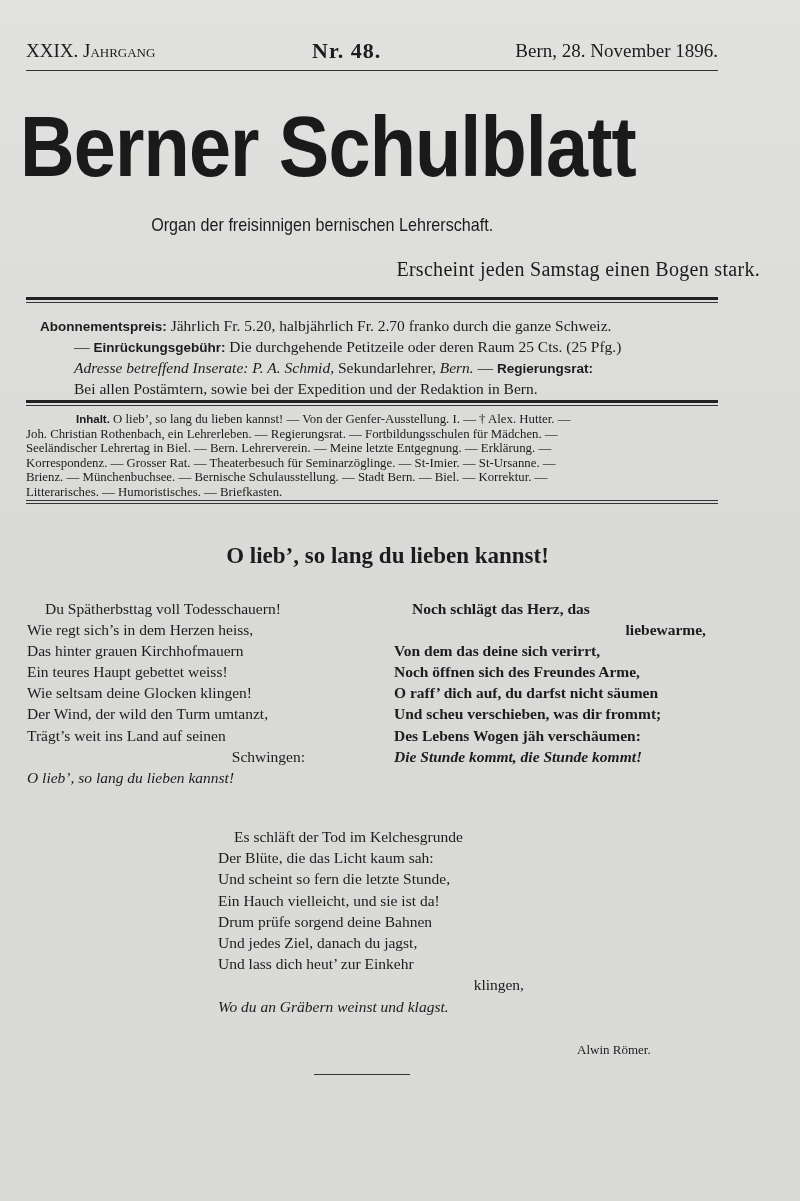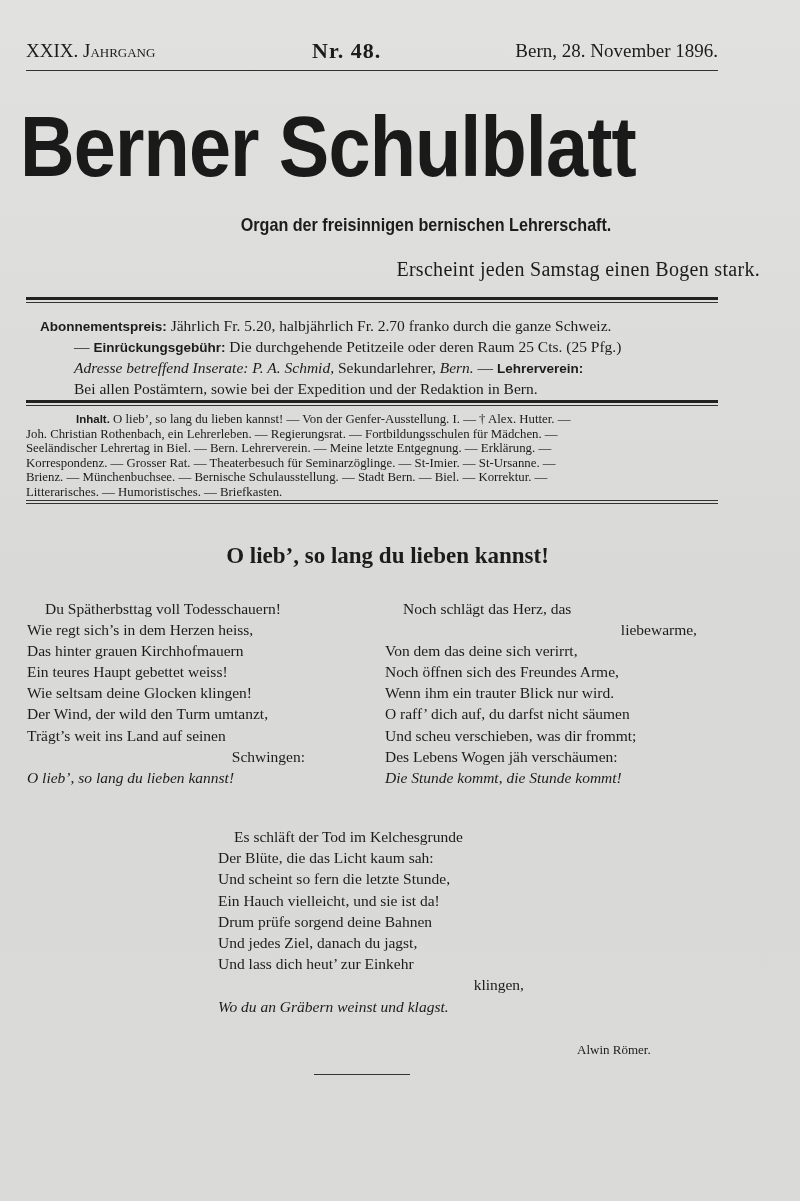--- a/index.html
+++ b/index.html
@@ -5,39 +5,39 @@
   html,body{margin:0;padding:0;}
   body{width:800px;height:1201px;background:#dcdcda;color:#1c1c1c;font-family:"Liberation Serif","DejaVu Serif",serif;position:relative;overflow:hidden;}
   .page{position:absolute;left:0;top:0;width:800px;height:1201px;background:linear-gradient(180deg,#e1e1df 0%,#d9d9d7 50%,#dadad8 100%);}
   .hdr{position:absolute;left:26px;top:38px;width:692px;height:26px;font-size:19px;}
   .hdr .left{position:absolute;left:0;top:2px;}
   .hdr .mid{position:absolute;left:286px;top:0;font-weight:bold;font-size:22px;letter-spacing:1px;}
   .hdr .right{position:absolute;right:0;top:2px;}
   .sc{font-variant:small-caps;}
   .rule1{position:absolute;left:26px;top:70px;width:692px;border-top:1px solid #333;}
   .title{position:absolute;left:20px;top:96px;width:700px;font-family:"Liberation Sans","DejaVu Sans",sans-serif;font-weight:bold;font-size:86px;line-height:100px;letter-spacing:-1px;transform:scaleX(0.88);transform-origin:left top;white-space:nowrap;color:#1a1a1a;}
-  .sub1{position:absolute;left:0;top:214px;width:644px;text-align:right;font-family:"Liberation Sans","DejaVu Sans",sans-serif;font-weight:bold;font-size:19px;}
+  .sub1{position:absolute;left:0;top:214px;width:644px;text-align:center;font-family:"Liberation Sans","DejaVu Sans",sans-serif;font-weight:normal;font-size:19px;}
   .sub1 span{display:inline-block;transform:scaleX(0.85);}
   .sub2{position:absolute;left:0;top:258px;width:800px;text-align:right;font-size:20px;letter-spacing:0.3px;padding-right:40px;box-sizing:border-box;}
   .drule{position:absolute;left:26px;width:692px;}
   .drule .a{border-top:3px solid #222;}
   .drule .b{border-top:1px solid #333;margin-top:2px;}
   .info{position:absolute;left:40px;top:316px;width:692px;font-size:15.5px;line-height:20px;}
   .info .ln{white-space:nowrap;}
   .info .ind{padding-left:34px;}
   .sans{font-family:"Liberation Sans","DejaVu Sans",sans-serif;font-weight:bold;font-size:13.5px;}
   .it{font-style:italic;}
   .inhalt{position:absolute;left:26px;top:412px;width:692px;font-size:12.8px;line-height:14.5px;}
   .inhalt .ln{white-space:nowrap;text-align:justify;}
   .inhalt .first{padding-left:50px;}
   .ptitle{position:absolute;left:0;top:543px;width:800px;text-align:center;font-weight:bold;font-size:23px;padding-right:25px;box-sizing:border-box;}
   .col{position:absolute;font-size:15.5px;line-height:21.1px;}
   .col .ln{white-space:nowrap;}
   .colL{left:27px;top:598px;width:192px;}
-  .colR{left:385px;top:598px;width:312px;}
+  .colR{left:394px;top:598px;width:312px;font-weight:bold;}
   .right-al{text-align:right;}
   .colL .right-al{width:278px;}
   .stanza3{position:absolute;left:218px;top:826px;font-size:15.5px;line-height:21.2px;}
   .stanza3 .ln{white-space:nowrap;}
   .stanza3 .right-al{width:306px;}
   .author{position:absolute;left:577px;top:1042px;font-size:13px;}
   .endrule{position:absolute;left:314px;top:1074px;width:96px;border-top:1px solid #333;}
 </style>
 </head>
 <body>
@@ -56,21 +56,21 @@
   <div class="sub2">Erscheint jeden Samstag einen Bogen stark.</div>
 
   <div class="drule" style="top:297px;">
       <div class="a"></div>
       <div class="b"></div>
     </div>
 
   <div class="info">
     <div class="ln"><span class="sans">Abonnementspreis:</span><span> Jährlich Fr. 5.20, halbjährlich Fr. 2.70 franko durch die ganze Schweiz.</span></div>
     <div class="ln ind"><span>— </span><span class="sans">Einrückungsgebühr:</span><span> Die durchgehende Petitzeile oder deren Raum 25 Cts. (25 Pfg.)</span></div>
-    <div class="ln ind"><span class="it">Adresse betreffend Inserate: P. A. Schmid,</span><span> Sekundarlehrer, </span><span class="it">Bern.</span><span> — </span><span class="sans">Lehrerverein:</span></div>
+    <div class="ln ind"><span class="it">Adresse betreffend Inserate: P. A. Schmid,</span><span> Sekundarlehrer, </span><span class="it">Bern.</span><span> — </span><span class="sans">Regierungsrat:</span></div>
     <div class="ln ind">Bei allen Postämtern, sowie bei der Expedition und der Redaktion in Bern.</div>
   </div>
 
   <div class="drule" style="top:400px;">
       <div class="a"></div>
       <div class="b"></div>
     </div>
 
   <div class="inhalt">
     <div class="ln first"><span class="sans" style="font-size:11.5px;">Inhalt.</span><span> O lieb’, so lang du lieben kannst! — Von der Genfer-Ausstellung. I. — † Alex. Hutter. —</span></div>
@@ -98,21 +98,20 @@
     <div class="ln">Trägt’s weit ins Land auf seinen</div>
     <div class="ln right-al">Schwingen:</div>
     <div class="ln it">O lieb’, so lang du lieben kannst!</div>
   </div>
 
   <div class="col colR">
     <div class="ln" style="padding-left:18px;">Noch schlägt das Herz, das</div>
     <div class="ln right-al">liebewarme,</div>
     <div class="ln">Von dem das deine sich verirrt,</div>
     <div class="ln">Noch öffnen sich des Freundes Arme,</div>
-    <div class="ln">Wenn ihm ein trauter Blick nur wird.</div>
     <div class="ln">O raff’ dich auf, du darfst nicht säumen</div>
     <div class="ln">Und scheu verschieben, was dir frommt;</div>
     <div class="ln">Des Lebens Wogen jäh verschäumen:</div>
     <div class="ln it">Die Stunde kommt, die Stunde kommt!</div>
   </div>
 
   <div class="stanza3">
     <div class="ln" style="padding-left:16px;">Es schläft der Tod im Kelchesgrunde</div>
     <div class="ln">Der Blüte, die das Licht kaum sah:</div>
     <div class="ln">Und scheint so fern die letzte Stunde,</div>

